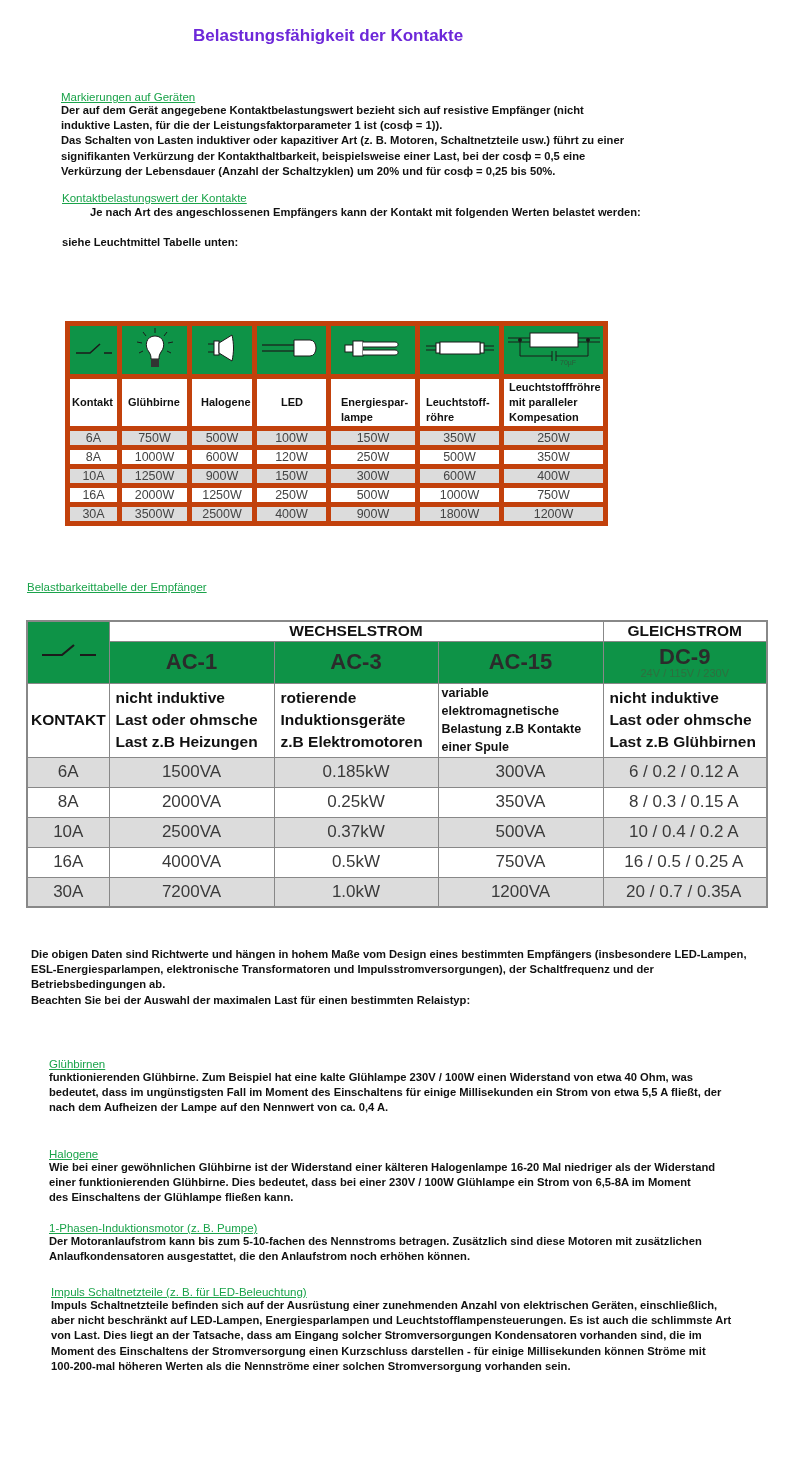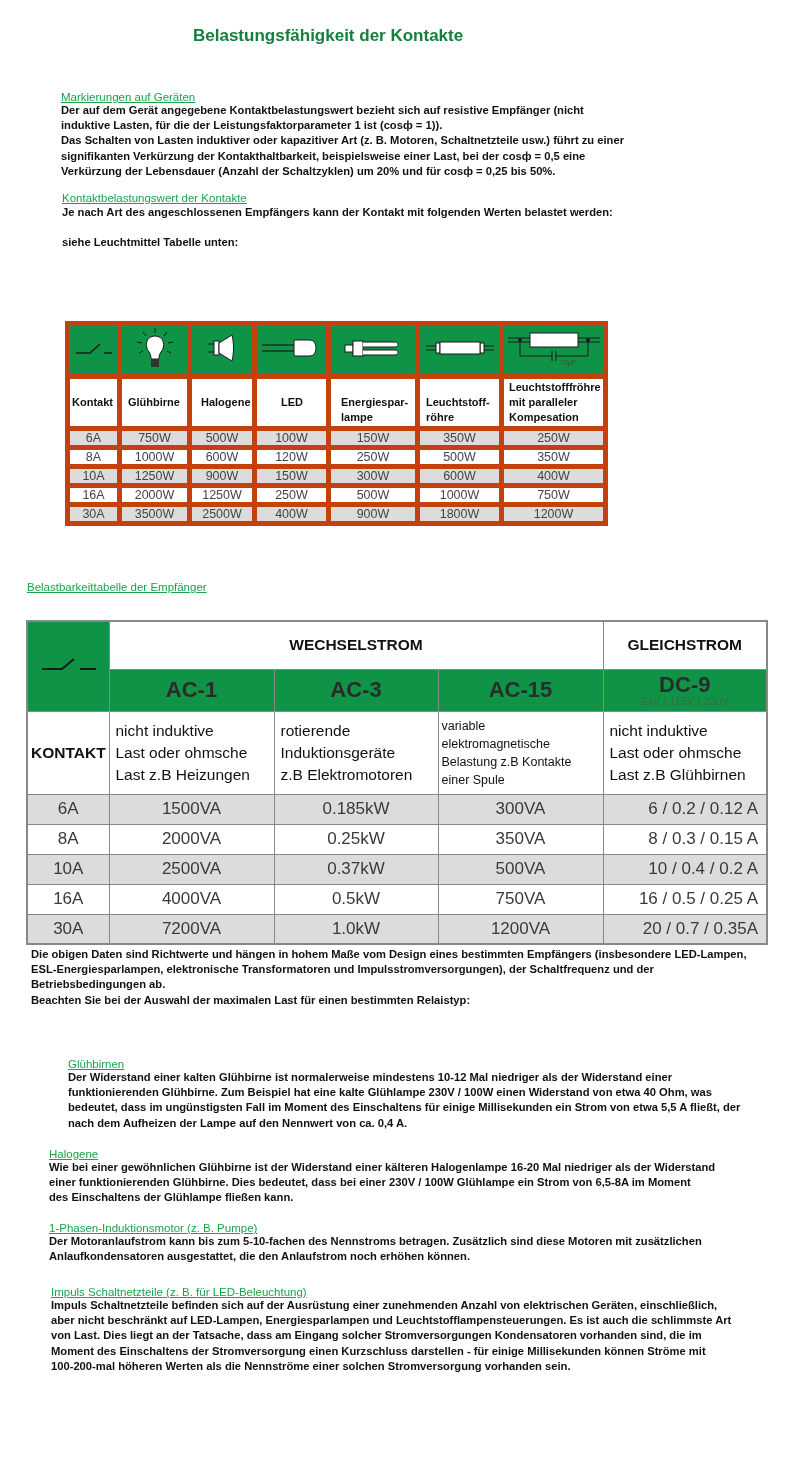--- a/index.html
+++ b/index.html
@@ -1,64 +1,64 @@
 <!DOCTYPE html>
 <html><head>
 <meta charset="utf-8">
 <style>
   * { box-sizing: border-box; margin: 0; padding: 0; }
   html, body { width: 792px; height: 1472px; background: #ffffff; }
   body { position: relative; font-family: "Liberation Sans", sans-serif; color: #111; overflow: hidden; }
   .abs { position: absolute; }
-  .title { left: 193px; top: 26px; font-size: 17px; font-weight: bold; color: #15803d; }
+  .title { left: 193px; top: 26px; font-size: 17px; font-weight: bold; color: #6d28d9; }
   .sec-head { font-size: 11.5px; color: #1aa34a; text-decoration: underline; }
   .para { font-size: 11.2px; font-weight: bold; line-height: 15.2px; color: #111; }
   .para-n { font-size: 11.2px; font-weight: bold; line-height: 15.2px; color: #111; }
 
   
   .t1 { left: 65px; top: 321px; border-collapse: collapse; border: 2px solid #888; }
   .t1 td { border: 5px solid #c2410c; padding: 0; }
   .t1 .icon-row td { background: #0e9347; height: 48px; text-align: center; vertical-align: middle; }
   .t1 .head-row td { background: #fff; height: 52px; font-size: 11px; font-weight: bold; vertical-align: middle; padding-left: 4px; line-height: 15px; }
   .t1 .data-row td { font-size: 12.5px; color: #444; height: 18px; text-align: center; font-family: "Liberation Sans", sans-serif; }
   .t1 .data-row.odd td { background: #dcdcdc; }
   .t1 .data-row.even td { background: #fff; }
 
   
   .t2 { left: 26px; top: 620px; border-collapse: collapse; border: 2px solid #888; }
   .t2 td { border: 1.5px solid #888; padding: 0; }
   .t2 .green { background: #0e9347; }
-  .t2 .cat { background: #fff; height: 48px; text-align: center; font-size: 15.5px; font-weight: bold; color: #111; vertical-align: middle; }
+  .t2 .cat { background: #fff; height: 20px; text-align: center; font-size: 15.5px; font-weight: bold; color: #111; vertical-align: middle; }
   .t2 .ac { height: 42px; text-align: center; font-size: 22px; font-weight: bold; color: #2b2b2b; vertical-align: middle; line-height: 22px; }
   .t2 .ac .sub { display: block; font-size: 11px; font-weight: normal; color: #2f6f3f; line-height: 11px; }
-  .t2 .desc { background: #fff; height: 83px; font-size: 15.5px; font-weight: normal; line-height: 22px; padding-left: 6px; vertical-align: middle; color: #111; }
+  .t2 .desc { background: #fff; height: 74px; font-size: 15.5px; font-weight: bold; line-height: 22px; padding-left: 6px; vertical-align: middle; color: #111; }
   .t2 .desc.small { font-size: 12.5px; line-height: 18px; padding-left: 3px; }
   .t2 .kontakt { background: #fff; font-size: 15.5px; font-weight: bold; padding-left: 3px; vertical-align: middle; }
   .t2 .data-row td { font-size: 17px; color: #3a3a3a; height: 30px; text-align: center; }
   .t2 .data-row.odd td { background: #dcdcdc; }
   .t2 .data-row.even td { background: #fff; }
-  .t2 .data-row td.dc { text-align: right; padding-right: 8px; margin-top: 34px; }
+  .t2 .data-row td.dc { padding-right: 2px; margin-top: 34px; }
 </style>
 </head>
 <body>
 
 <div class="abs title">Belastungsfähigkeit der Kontakte</div>
 
 <div class="abs" style="left:61px; top:91px;">
   <div class="sec-head">Markierungen auf Geräten</div>
   <div class="para">Der auf dem Gerät angegebene Kontaktbelastungswert bezieht sich auf resistive Empfänger (nicht</div>
   <div class="para">induktive Lasten, für die der Leistungsfaktorparameter 1 ist (cosф = 1)).</div>
   <div class="para">Das Schalten von Lasten induktiver oder kapazitiver Art (z. B. Motoren, Schaltnetzteile usw.) führt zu einer</div>
   <div class="para">signifikanten Verkürzung der Kontakthaltbarkeit, beispielsweise einer Last, bei der cosф = 0,5 eine</div>
   <div class="para">Verkürzung der Lebensdauer (Anzahl der Schaltzyklen) um 20% und für cosф = 0,25 bis 50%.</div>
 </div>
 
 <div class="abs" style="left:62px; top:192px;">
   <div class="sec-head">Kontaktbelastungswert der Kontakte</div>
-  <div class="para" style="margin-top:1px;">Je nach Art des angeschlossenen Empfängers kann der Kontakt mit folgenden Werten belastet werden:</div>
+  <div class="para" style="margin-top:1px;margin-left:28px;">Je nach Art des angeschlossenen Empfängers kann der Kontakt mit folgenden Werten belastet werden:</div>
   <div class="para" style="margin-top:15px;">siehe Leuchtmittel Tabelle unten:</div>
 </div>
 
 <table class="abs t1">
   <colgroup>
     <col style="width:52px">
       <col style="width:70px">
       <col style="width:65px">
       <col style="width:74px">
       <col style="width:89px">
@@ -280,23 +280,22 @@
 </tbody>
   </table>
 
 <div class="abs" style="left:31px; top:947px; width:760px;">
   <div class="para-n">Die obigen Daten sind Richtwerte und hängen in hohem Maße vom Design eines bestimmten Empfängers (insbesondere LED-Lampen,</div>
   <div class="para-n">ESL-Energiesparlampen, elektronische Transformatoren und Impulsstromversorgungen), der Schaltfrequenz und der</div>
   <div class="para-n">Betriebsbedingungen ab.</div>
   <div class="para-n">Beachten Sie bei der Auswahl der maximalen Last für einen bestimmten Relaistyp:</div>
 </div>
 
-<div class="abs" style="left:49px; top:1058px;margin-left:19px;">
+<div class="abs" style="left:49px; top:1058px;">
   <div class="sec-head">Glühbirnen</div>
-  <div class="para">Der Widerstand einer kalten Glühbirne ist normalerweise mindestens 10-12 Mal niedriger als der Widerstand einer</div>
   <div class="para">funktionierenden Glühbirne. Zum Beispiel hat eine kalte Glühlampe 230V / 100W einen Widerstand von etwa 40 Ohm, was</div>
   <div class="para">bedeutet, dass im ungünstigsten Fall im Moment des Einschaltens für einige Millisekunden ein Strom von etwa 5,5 A fließt, der</div>
   <div class="para">nach dem Aufheizen der Lampe auf den Nennwert von ca. 0,4 A.</div>
 </div>
 
 <div class="abs" style="left:49px; top:1148px;">
   <div class="sec-head">Halogene</div>
   <div class="para">Wie bei einer gewöhnlichen Glühbirne ist der Widerstand einer kälteren Halogenlampe 16-20 Mal niedriger als der Widerstand</div>
   <div class="para">einer funktionierenden Glühbirne. Dies bedeutet, dass bei einer 230V / 100W Glühlampe ein Strom von 6,5-8A im Moment</div>
   <div class="para">des Einschaltens der Glühlampe fließen kann.</div>

